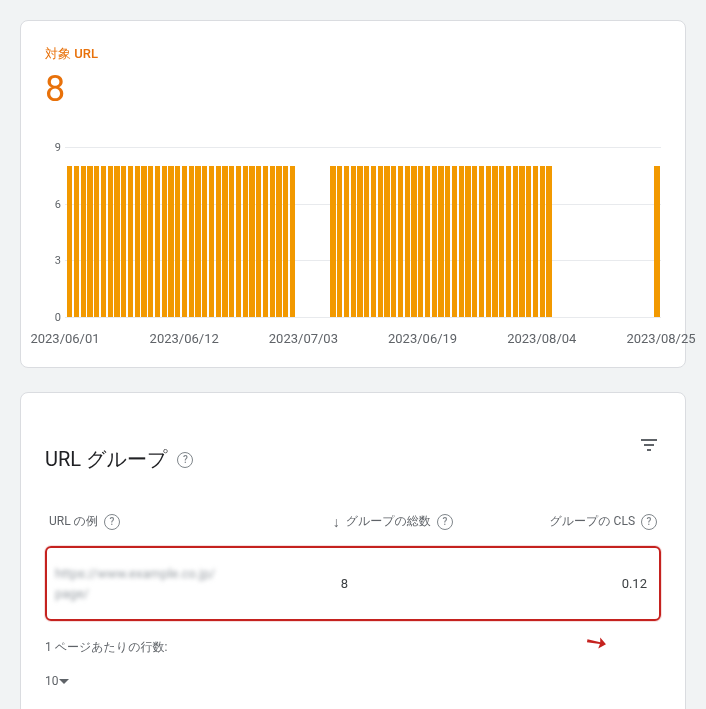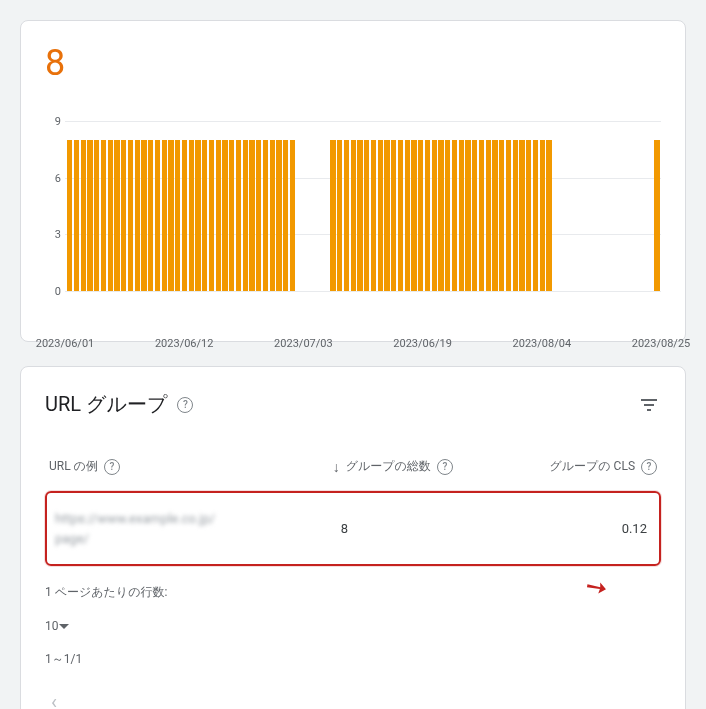--- a/index.html
+++ b/index.html
@@ -77,41 +77,41 @@
     }
     .x-axis {
       position: absolute;
       left: 20px; right: 0;
       bottom: 0;
       height: 24px;
     }
     .x-tick {
       position: absolute;
       top: 8px;
-      font-size: 11px;
+      font-size: 13px;
       color: #5f6368;
       white-space: nowrap;
       transform: translateX(-50%);
-      margin-top: 32px;
     }
 
     
     .section-header {
       display: flex;
       align-items: center;
       justify-content: space-between;
       margin-bottom: 40px;
     }
     .section-title {
       font-size: 20px;
       font-weight: 400;
       color: #202124;
       display: flex;
       align-items: center;
       gap: 10px;
+      margin-top: 29px;
     }
     .help-icon {
       width: 16px; height: 16px;
       border: 1.3px solid #80868b;
       border-radius: 50%;
       display: inline-flex;
       align-items: center;
       justify-content: center;
       color: #80868b;
       font-size: 10px;
@@ -206,20 +206,21 @@
       color: #c5221f;
       font-size: 26px;
       transform: rotate(-35deg);
       pointer-events: none;
     }
   </style>
 </head>
 <body>
 
 <div class="card">
+  <div class="metric-label">対象 URL</div>
   <div class="metric-value">8</div>
 
   <div class="chart-wrap">
     <div class="y-axis" id="yaxis">
         <div class="y-tick" style="top: 170px;">0</div>
         <div class="y-tick" style="top: 113.333px;">3</div>
         <div class="y-tick" style="top: 56.6667px;">6</div>
         <div class="y-tick" style="top: 0px;">9</div>
       </div>
     <div class="gridlines" id="grid">

